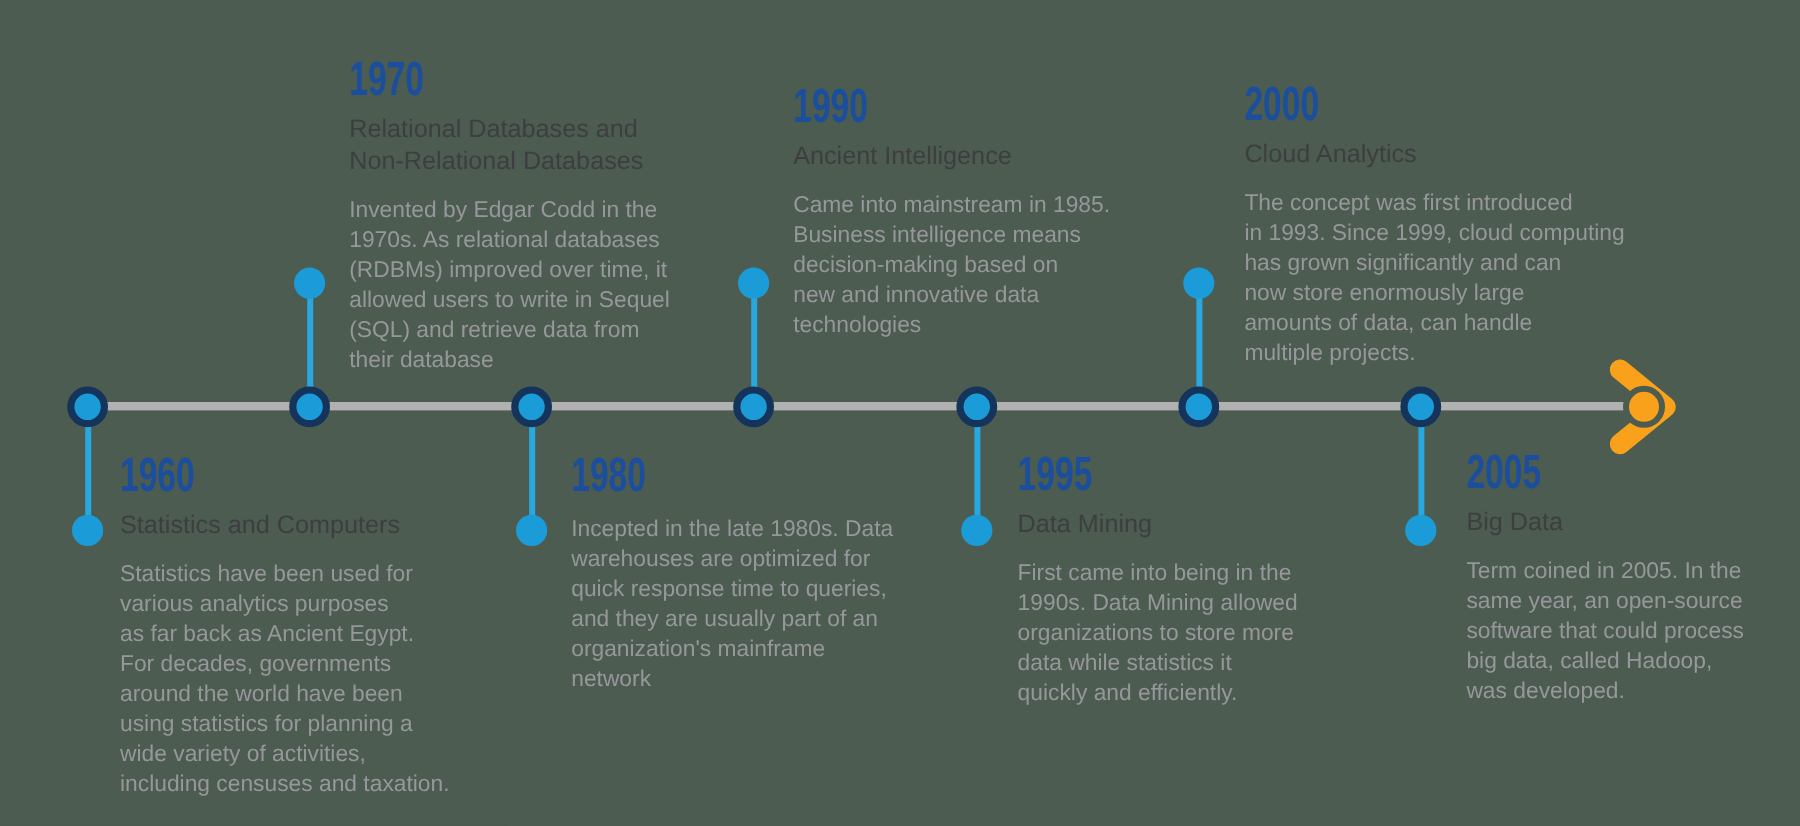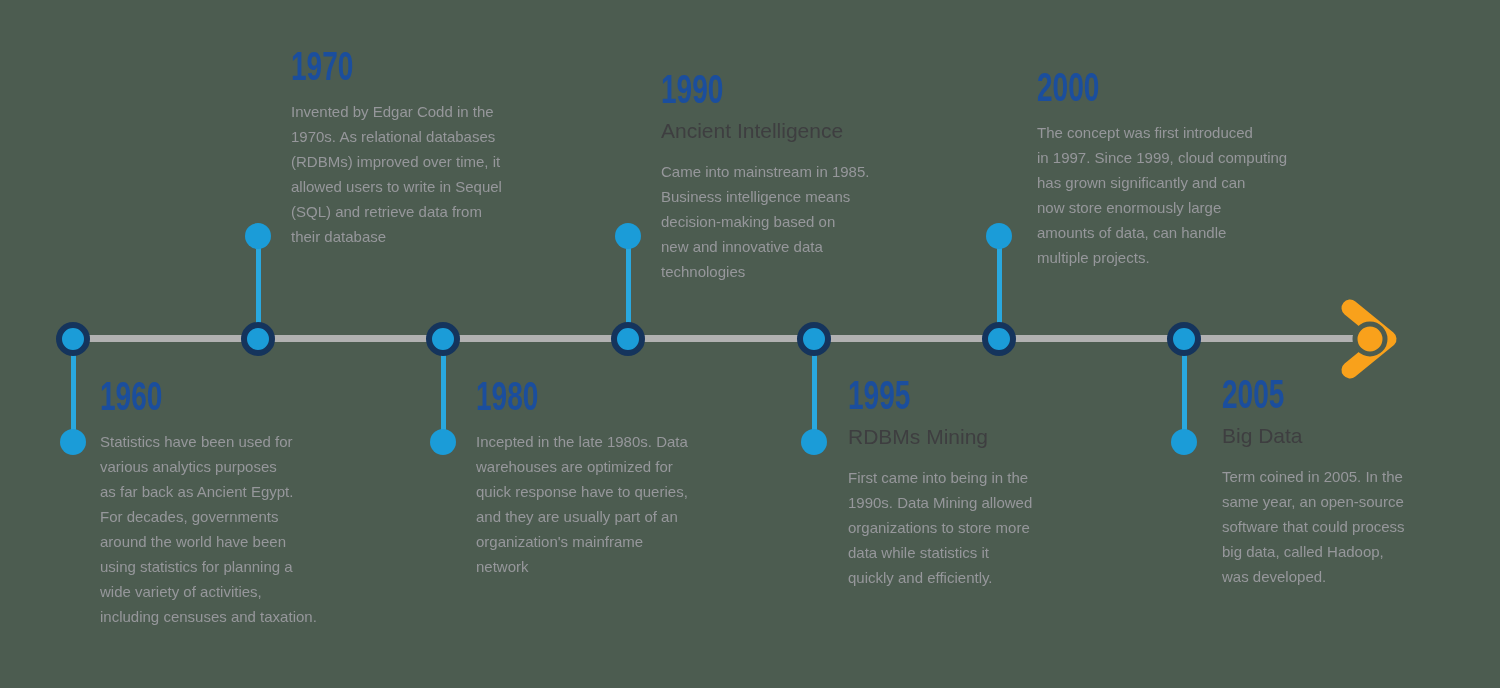--- a/index.html
+++ b/index.html
@@ -80,21 +80,21 @@
   }
   .title {
     margin-top: 10px;
     font-size: 21px;
     line-height: 27px;
     color: var(--title-gray);
     white-space: pre-line;
   }
   .body-text {
     margin-top: 15px;
-    font-size: 15px;
+    font-size: 19px;
     line-height: 25px;
     color: var(--body-gray);
     white-space: pre-line;
   }
 
   .arrow-wrap {
     position: absolute;
     left: 1336px;
     top: 295px;
     width: 70px;
@@ -107,55 +107,58 @@
 <div class="stage">
 
   <div class="axis"></div>
 
   <div class="milestone below" style="--x:73px">
     <div class="connector"></div>
     <div class="dot"></div>
     <div class="node"></div>
     <div class="entry-text" style="--tx:27px; --ty:378px">
       <div class="year">1960</div>
+      <div class="title">Statistics and Computers</div>
       <div class="body-text">Statistics have been used for
 various analytics purposes
 as far back as Ancient Egypt.
 For decades, governments
 around the world have been
 using statistics for planning a
 wide variety of activities,
 including censuses and taxation.</div>
     </div>
   </div>
 
   <div class="milestone above" style="--x:258px">
     <div class="connector"></div>
     <div class="dot"></div>
     <div class="node"></div>
     <div class="entry-text" style="--tx:33px; --ty:48px">
       <div class="year">1970</div>
+      <div class="title">Relational Databases and
+Non-Relational Databases</div>
       <div class="body-text">Invented by Edgar Codd in the
 1970s. As relational databases
 (RDBMs) improved over time, it
 allowed users to write in Sequel
 (SQL) and retrieve data from
 their database</div>
     </div>
   </div>
 
   <div class="milestone below" style="--x:443px">
     <div class="connector"></div>
     <div class="dot"></div>
     <div class="node"></div>
     <div class="entry-text" style="--tx:33px; --ty:378px">
       <div class="year">1980</div>
       <div class="body-text">Incepted in the late 1980s. Data
 warehouses are optimized for
-quick response have to queries,
+quick response time to queries,
 and they are usually part of an
 organization's mainframe
 network</div>
     </div>
   </div>
 
   <div class="milestone above" style="--x:628px">
     <div class="connector"></div>
     <div class="dot"></div>
     <div class="node"></div>
@@ -169,37 +172,38 @@
 technologies</div>
     </div>
   </div>
 
   <div class="milestone below" style="--x:814px">
     <div class="connector"></div>
     <div class="dot"></div>
     <div class="node"></div>
     <div class="entry-text" style="--tx:34px; --ty:377px">
       <div class="year">1995</div>
-      <div class="title">RDBMs Mining</div>
+      <div class="title">Data Mining</div>
       <div class="body-text">First came into being in the
 1990s. Data Mining allowed
 organizations to store more
 data while statistics it
 quickly and efficiently.</div>
     </div>
   </div>
 
   <div class="milestone above" style="--x:999px">
     <div class="connector"></div>
     <div class="dot"></div>
     <div class="node"></div>
     <div class="entry-text" style="--tx:38px; --ty:69px">
       <div class="year">2000</div>
+      <div class="title">Cloud Analytics</div>
       <div class="body-text">The concept was first introduced
-in 1997. Since 1999, cloud computing
+in 1993. Since 1999, cloud computing
 has grown significantly and can
 now store enormously large
 amounts of data, can handle
 multiple projects.</div>
     </div>
   </div>
 
   <div class="milestone below" style="--x:1184px">
     <div class="connector"></div>
     <div class="dot"></div>

